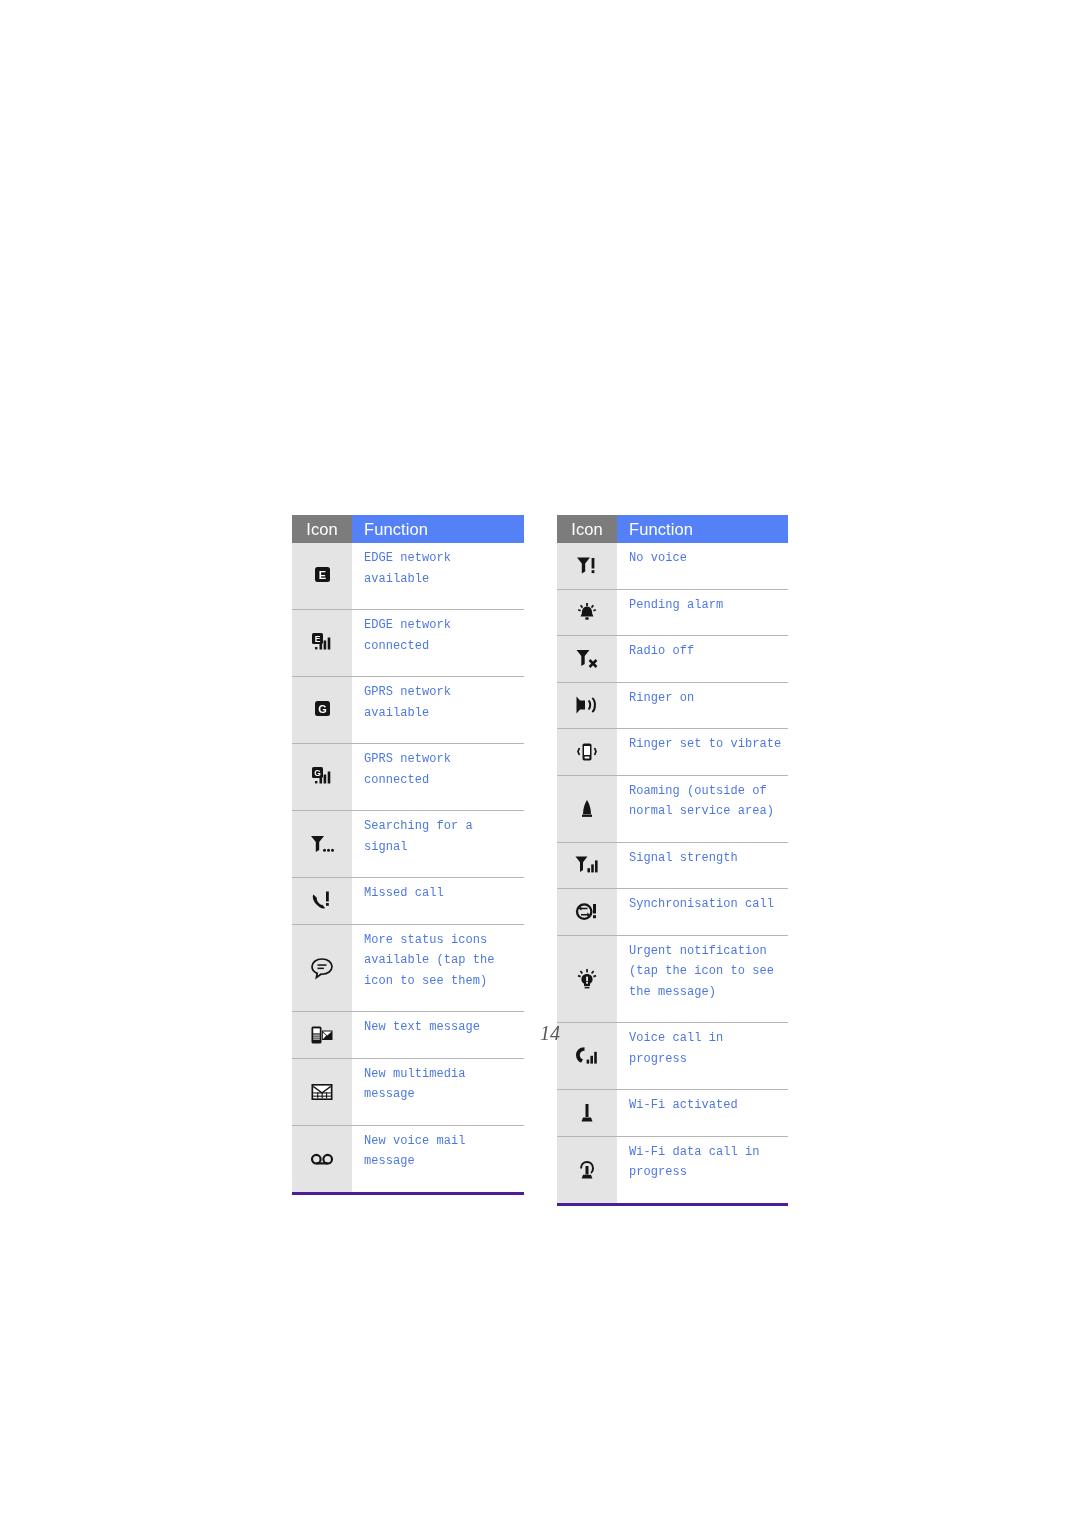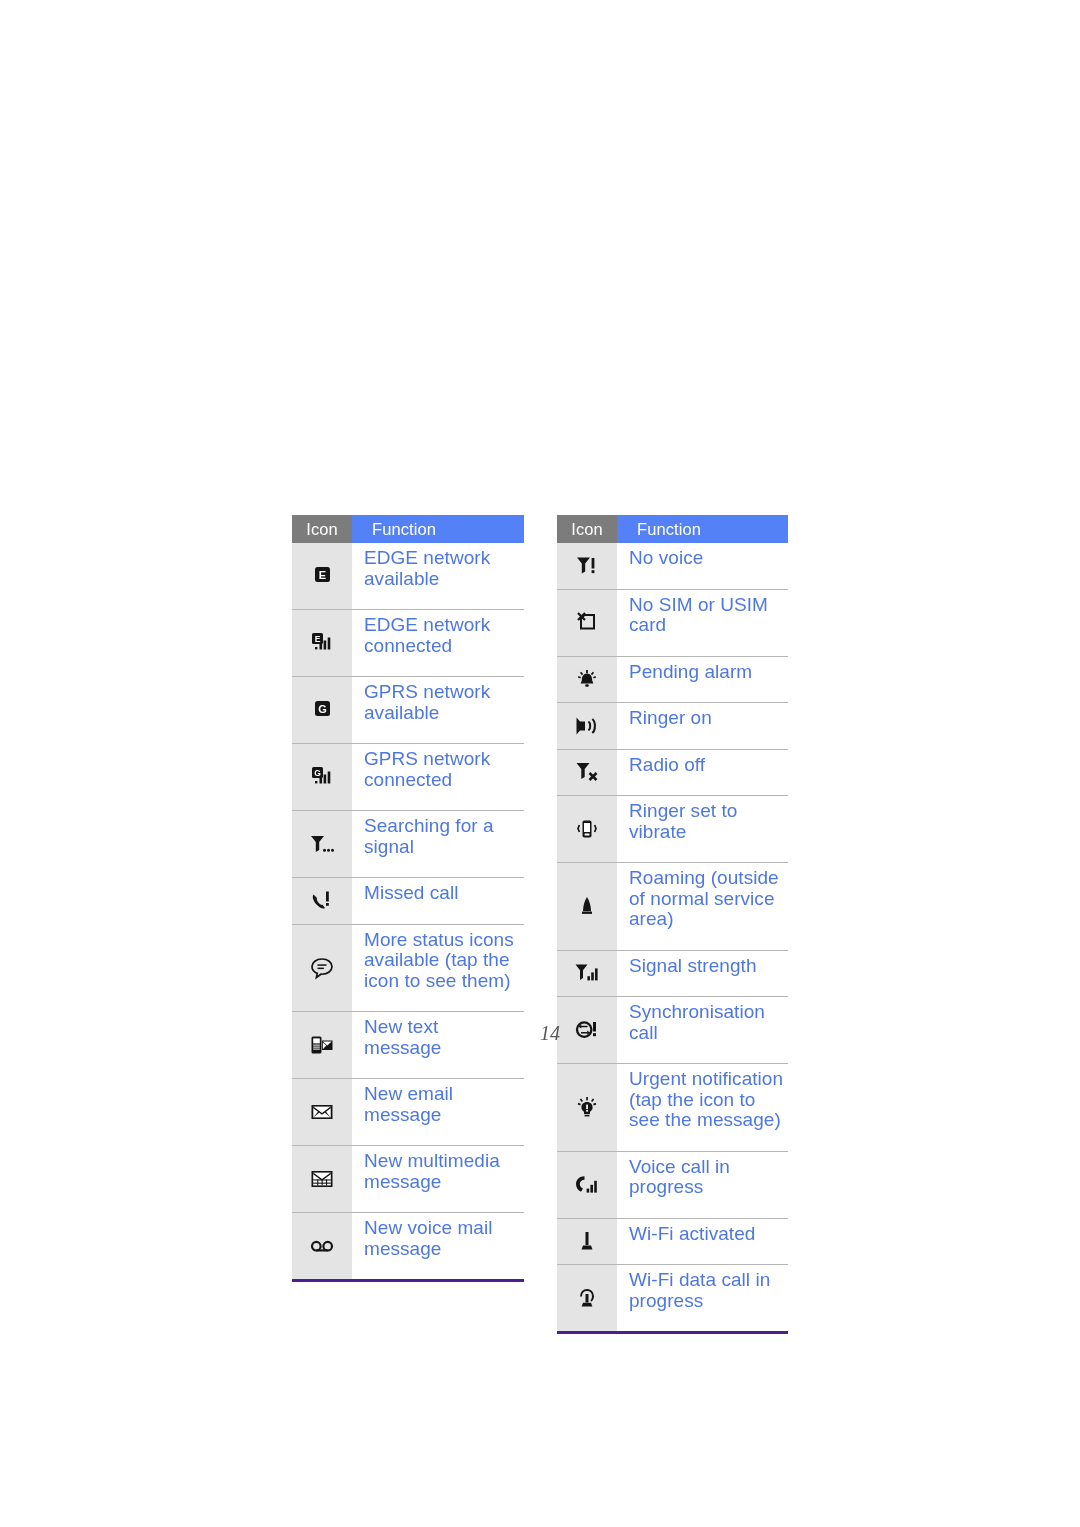--- a/index.html
+++ b/index.html
@@ -50,43 +50,44 @@
     text-align: left;
     vertical-align: middle;
     letter-spacing: 0.1px;
   }
   .icon-table thead th.h-icon {
     background: #7c7c7c;
     text-align: center;
   }
   .icon-table thead th.h-fn {
     background: #5481f5;
-    padding-left: 20px;
+    padding-left: 12px;
   }
 
   .icon-table tbody td {
     vertical-align: middle;
     border-bottom: 1px solid #b6b6b6;
     padding: 0;
   }
   .icon-table tbody tr:last-child td {
     border-bottom: 3px solid #4c1d95;
   }
   .icon-table tbody td.cell-icon {
     background: #e4e4e4;
     text-align: center;
     padding: 3px 0;
   }
   .icon-table tbody td.cell-fn {
     background: #ffffff;
     color: #4e78e0;
-    font-size: 19px;
+    font-size: 12px;
     line-height: 20.5px;
     padding: 5px 4px 20px 12px;
     letter-spacing: 0.05px;
+    font-family: Liberation Mono, monospace;
   }
 
   .glyph {
     display: inline-block;
     position: relative;
     width: 30px;
     height: 26px;
     vertical-align: middle;
   }
   .glyph svg { display: block; width: 30px; height: 26px; }
@@ -232,34 +233,20 @@
                     <rect x="6.2" y="16.6" width="6.6" height="1" fill="#ffffff"></rect>
                     <rect x="15" y="8.5" width="10.5" height="9.5" fill="#151515"></rect>
                     <path d="M15.8 9.4 L24.7 9.4 L20.25 13.6 Z" fill="#ffffff"></path>
                     <path d="M15.8 17.2 L19.3 13.6 L15.8 10.4 Z" fill="#ffffff"></path>
                   </svg>
               </span>
             </td>
             <td class="cell-fn">New text message</td>
           </tr>
 
-          <tr>
-            <td class="cell-icon">
-              <span class="glyph">
-                <svg viewBox="0 0 30 26">
-                    <rect x="4.5" y="6" width="21" height="14" fill="#151515"></rect>
-                    <rect x="6.3" y="7.6" width="17.4" height="10.8" fill="#ffffff"></rect>
-                    <path d="M6.3 7.6 L15 14 L23.7 7.6 L23.7 9.3 L15 15.8 L6.3 9.3 Z" fill="#151515"></path>
-                    <path d="M6.3 18.4 L11.2 12.6 L12.4 13.6 Z" fill="#151515"></path>
-                    <path d="M23.7 18.4 L18.8 12.6 L17.6 13.6 Z" fill="#151515"></path>
-                  </svg>
-              </span>
-            </td>
-            <td class="cell-fn">New email message</td>
-          </tr>
 
           <tr>
             <td class="cell-icon">
               <span class="glyph">
                 <svg viewBox="0 0 30 26">
                     <rect x="4.5" y="5" width="21" height="16" fill="#151515"></rect>
                     <rect x="6.2" y="6.6" width="17.6" height="12.8" fill="#ffffff"></rect>
                     <path d="M6.2 6.6 L15 13 L23.8 6.6 L23.8 8.3 L15 14.8 L6.2 8.3 Z" fill="#151515"></path>
                     <rect x="6.2" y="13.4" width="17.6" height="1.1" fill="#151515"></rect>
                     <rect x="6.2" y="16.6" width="17.6" height="1.1" fill="#151515"></rect>
@@ -309,32 +296,20 @@
                 <svg viewBox="0 0 30 26">
                     <path d="M5 4.5 L18 4.5 L13.2 10.5 L13.2 18.5 L9.8 20.5 L9.8 10.5 Z" fill="#151515"></path>
                     <rect x="19.6" y="5" width="2.8" height="10.5" fill="#151515"></rect>
                     <rect x="19.6" y="17.2" width="2.8" height="2.9" fill="#151515"></rect>
                   </svg>
               </span>
             </td>
             <td class="cell-fn">No voice</td>
           </tr>
 
-          <tr>
-            <td class="cell-icon">
-              <span class="glyph">
-                <svg viewBox="0 0 30 26">
-                    <path d="M9 8.5 L12.5 5 L22 5 L22 18.5 L9 18.5 Z" fill="none" stroke="#151515" stroke-width="2"></path>
-                    <path d="M6 3 L13 10" stroke="#151515" stroke-width="2.2"></path>
-                    <path d="M13 3 L6 10" stroke="#151515" stroke-width="2.2"></path>
-                  </svg>
-              </span>
-            </td>
-            <td class="cell-fn">No SIM or USIM card</td>
-          </tr>
 
           <tr>
             <td class="cell-icon">
               <span class="glyph">
                 <svg viewBox="0 0 30 26">
                     <path d="M15 7.5 C11.4 7.5 9.8 10.6 9.8 14.4 L8.6 17.4 L21.4 17.4 L20.2 14.4 C20.2 10.6 18.6 7.5 15 7.5 Z" fill="#151515"></path>
                     <rect x="13.2" y="18.2" width="3.6" height="2.6" rx="1.1" fill="#151515"></rect>
                     <rect x="14.1" y="4" width="1.8" height="3.2" fill="#151515"></rect>
                     <path d="M8.6 6.3 L10.5 8.6" stroke="#151515" stroke-width="1.7"></path>
                     <path d="M21.4 6.3 L19.5 8.6" stroke="#151515" stroke-width="1.7"></path>
@@ -343,40 +318,40 @@
                   </svg>
               </span>
             </td>
             <td class="cell-fn">Pending alarm</td>
           </tr>
 
           <tr>
             <td class="cell-icon">
               <span class="glyph">
                 <svg viewBox="0 0 30 26">
+                    <path d="M4.5 4 L17.5 4 L12.7 10 L12.7 18 L9.3 20 L9.3 10 Z" fill="#151515"></path>
+                    <path d="M17.5 14 L24.5 21" stroke="#151515" stroke-width="2.5"></path>
+                    <path d="M24.5 14 L17.5 21" stroke="#151515" stroke-width="2.5"></path>
+                  </svg>
+              </span>
+            </td>
+            <td class="cell-fn">Radio off</td>
+          </tr>
+
+          <tr>
+            <td class="cell-icon">
+              <span class="glyph">
+                <svg viewBox="0 0 30 26">
                     <path d="M13 8.5 L13 17.5 L8 17.5 L4.5 21.5 L4.5 4.5 L8 8.5 Z" fill="#151515"></path>
                     <path d="M16.5 8.5 C18.8 10.2 18.8 15.8 16.5 17.5" fill="none" stroke="#151515" stroke-width="2"></path>
                     <path d="M20.3 6 C23.8 8.8 23.8 17.2 20.3 20" fill="none" stroke="#151515" stroke-width="2"></path>
                   </svg>
               </span>
             </td>
             <td class="cell-fn">Ringer on</td>
-          </tr>
-
-          <tr>
-            <td class="cell-icon">
-              <span class="glyph">
-                <svg viewBox="0 0 30 26">
-                    <path d="M4.5 4 L17.5 4 L12.7 10 L12.7 18 L9.3 20 L9.3 10 Z" fill="#151515"></path>
-                    <path d="M17.5 14 L24.5 21" stroke="#151515" stroke-width="2.5"></path>
-                    <path d="M24.5 14 L17.5 21" stroke="#151515" stroke-width="2.5"></path>
-                  </svg>
-              </span>
-            </td>
-            <td class="cell-fn">Radio off</td>
           </tr>
 
           <tr>
             <td class="cell-icon">
               <span class="glyph">
                 <svg viewBox="0 0 30 26">
                     <rect x="10.5" y="4.5" width="9" height="17" rx="1.8" fill="#151515"></rect>
                     <rect x="12" y="7" width="6" height="9" fill="#ffffff"></rect>
                     <rect x="12.6" y="17.5" width="4.8" height="2" fill="#ffffff"></rect>
                     <path d="M7.4 9 L6 12.5 L7.4 16" stroke="#151515" stroke-width="1.7" fill="none"></path>

